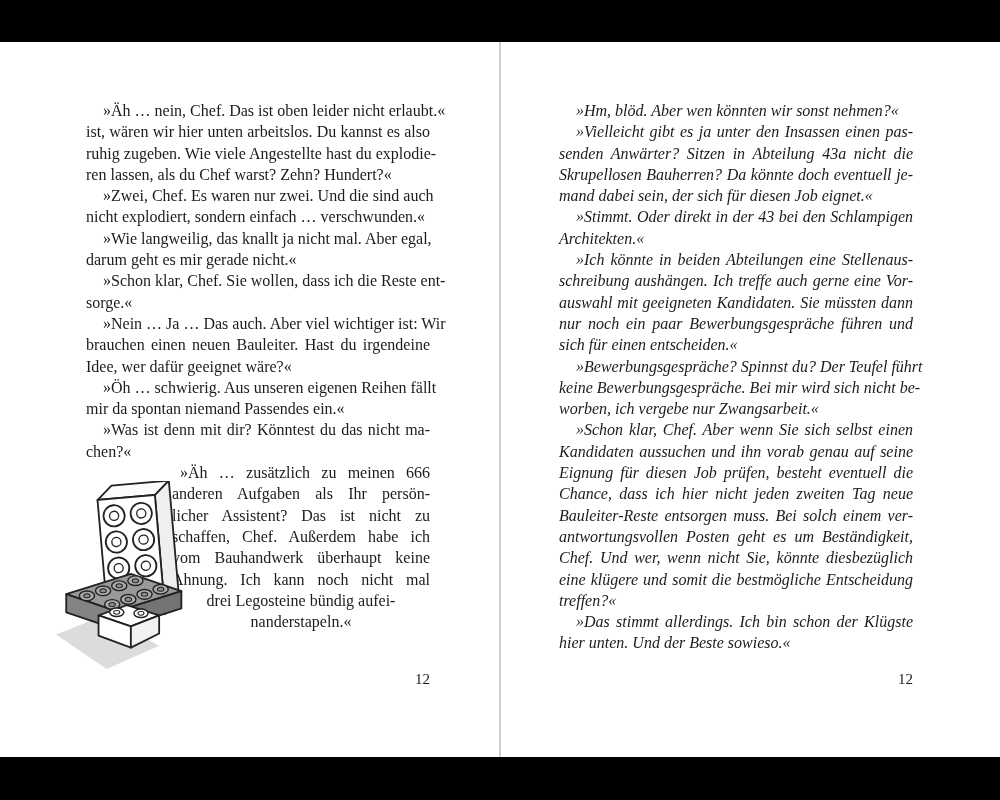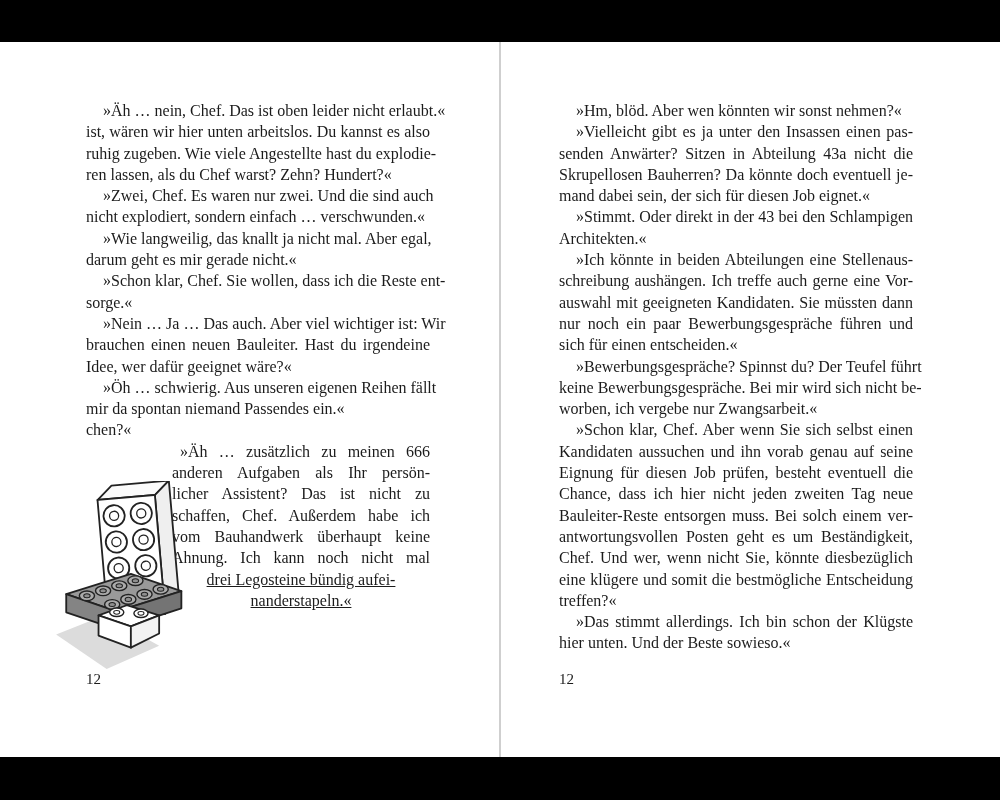--- a/index.html
+++ b/index.html
@@ -7,31 +7,31 @@
     width:1000px;height:800px;position:relative;overflow:hidden;
     background:#ffffff;color:#1b1b1b;
     font-family:"Liberation Serif","DejaVu Serif",serif;
   }
   .bar{position:absolute;left:0;width:1000px;background:#000;}
   #topbar{top:0;height:42px;}
   #botbar{top:757px;height:43px;}
   #divider{position:absolute;left:499px;top:42px;width:2px;height:715px;background:#cfcfcf;}
   .page-text{position:absolute;top:100px;font-size:16px;}
   #left-text{left:86px;width:344px;}
-  #right-text{left:559px;width:354px;}
+  #right-text{left:559px;width:354px;font-style:italic;}
   .ln{
     height:21.3px;line-height:21.3px;white-space:nowrap;
     text-align:justify;text-align-last:justify;
   }
   .ln.end{text-align-last:left;}
-  .ln.ctr{text-align-last:center;text-decoration:underline;}
+  .ln.ctr{text-align-last:center;}
   .ln.first{text-indent:17px;}
   .wrapped{margin-left:86px;}
   .wrapped .ln.first{text-indent:8px;}
-  .pagenum{position:absolute;top:671px;text-align:left;font-size:15px;}
+  .pagenum{position:absolute;top:671px;text-align:right;font-size:15px;}
   #pagenum-left{left:86px;width:344px;}
   #pagenum-right{left:559px;width:354px;}
   #illustration{position:absolute;left:54px;top:481px;width:180px;height:200px;}
 </style>
 </head>
 <body>
 
 <div id="topbar" class="bar"></div>
 <div id="botbar" class="bar"></div>
 <div id="divider"></div>
@@ -45,20 +45,21 @@
     <div class="ln end">nicht explodiert, sondern einfach … verschwunden.«</div>
     <div class="ln first">»Wie langweilig, das knallt ja nicht mal. Aber egal,</div>
     <div class="ln end">darum geht es mir gerade nicht.«</div>
     <div class="ln first">»Schon klar, Chef. Sie wollen, dass ich die Reste ent-</div>
     <div class="ln end">sorge.«</div>
     <div class="ln first">»Nein … Ja … Das auch. Aber viel wichtiger ist: Wir</div>
     <div class="ln">brauchen einen neuen Bauleiter. Hast du irgendeine</div>
     <div class="ln end">Idee, wer dafür geeignet wäre?«</div>
     <div class="ln first">»Öh … schwierig. Aus unseren eigenen Reihen fällt</div>
     <div class="ln end">mir da spontan niemand Passendes ein.«</div>
+    <div class="ln first">»Was ist denn mit dir? Könntest du das nicht ma-</div>
     <div class="ln end">chen?«</div>
     <div class="wrapped">
       <div class="ln first">»Äh … zusätzlich zu meinen 666</div>
       <div class="ln">anderen Aufgaben als Ihr persön-</div>
       <div class="ln">licher Assistent? Das ist nicht zu</div>
       <div class="ln">schaffen, Chef. Außerdem habe ich</div>
       <div class="ln">vom Bauhandwerk überhaupt keine</div>
       <div class="ln">Ahnung. Ich kann noch nicht mal</div>
       <div class="ln ctr">drei Legosteine bündig aufei-</div>
       <div class="ln end ctr">nanderstapeln.«</div>

